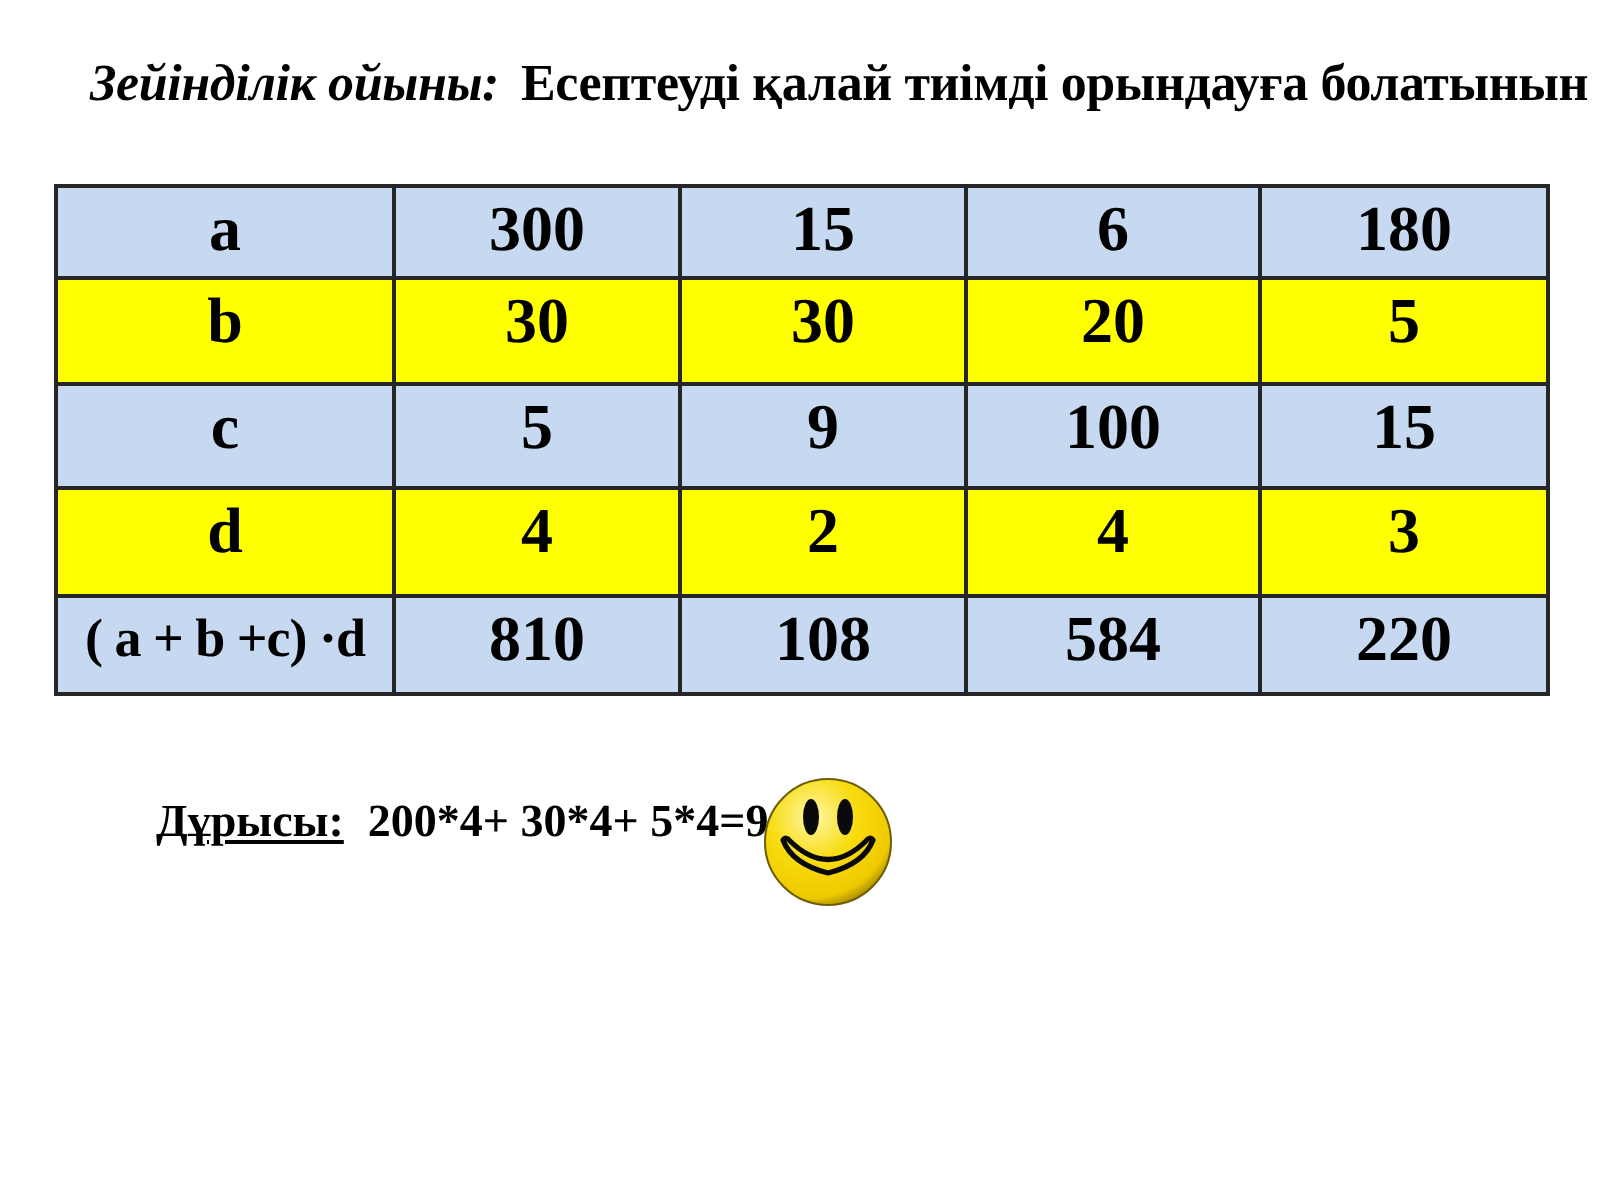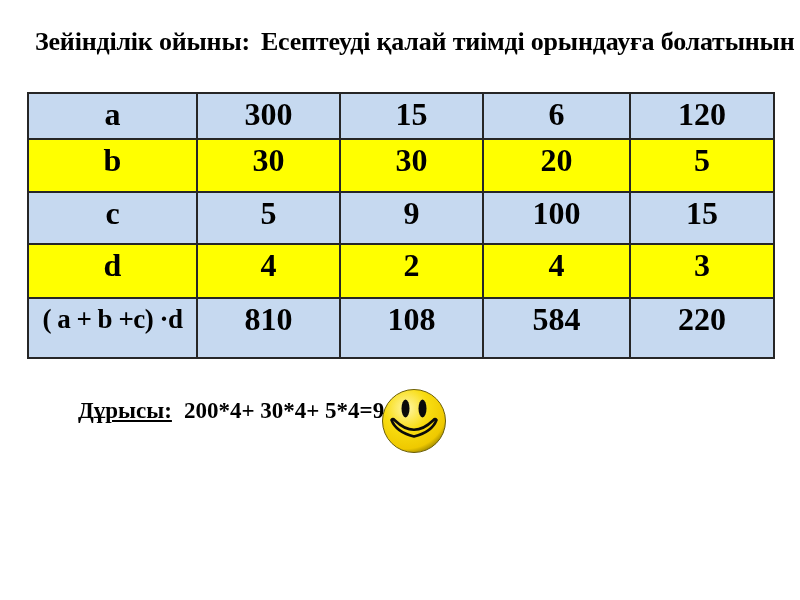--- a/index.html
+++ b/index.html
@@ -14,21 +14,23 @@
   .title{
     position:absolute;
     left:35px;top:27px;
     width:730px;
     font-size:26px;
     font-weight:bold;
     white-space:nowrap;
     letter-spacing:-0.2px;
   }
   .title .prefix{
+    font-style:italic;
     margin-right:11px;
+    margin-left:10px;
   }
   table.values{
     position:absolute;
     left:27px;top:92px;
     border-collapse:collapse;
     table-layout:fixed;
     width:746px;
   }
   table.values td{
     border:2px solid #262626;
@@ -42,21 +44,21 @@
   }
   table.values td.label-small{
     font-size:27px;
     line-height:1.45;
     letter-spacing:-0.5px;
   }
   tr.r0{height:46px;}
   tr.r1{height:53px;}
   tr.r2{height:52px;}
   tr.r3{height:54px;}
-  tr.r4{height:60px;}
+  tr.r4{height:49px;}
   .answer{
     position:absolute;
     left:78px;top:398px;
     font-size:23px;
     font-weight:bold;
     white-space:nowrap;
   }
   .answer .ans-label{margin-right:12px;text-decoration:underline;}
   .smiley-wrap{
     position:absolute;
@@ -80,21 +82,21 @@
         <col style="width:143px">
         <col style="width:147px">
         <col style="width:144px">
     </colgroup>
     <tbody>
       <tr class="r0" style="background: rgb(198, 217, 240);">
         <td>a</td>
         <td>300</td>
         <td>15</td>
         <td>6</td>
-        <td>120</td>
+        <td>180</td>
       </tr>
       <tr class="r1" style="background: rgb(255, 255, 0);">
         <td>b</td>
         <td>30</td>
         <td>30</td>
         <td>20</td>
         <td>5</td>
       </tr>
       <tr class="r2" style="background: rgb(198, 217, 240);">
         <td>c</td>

